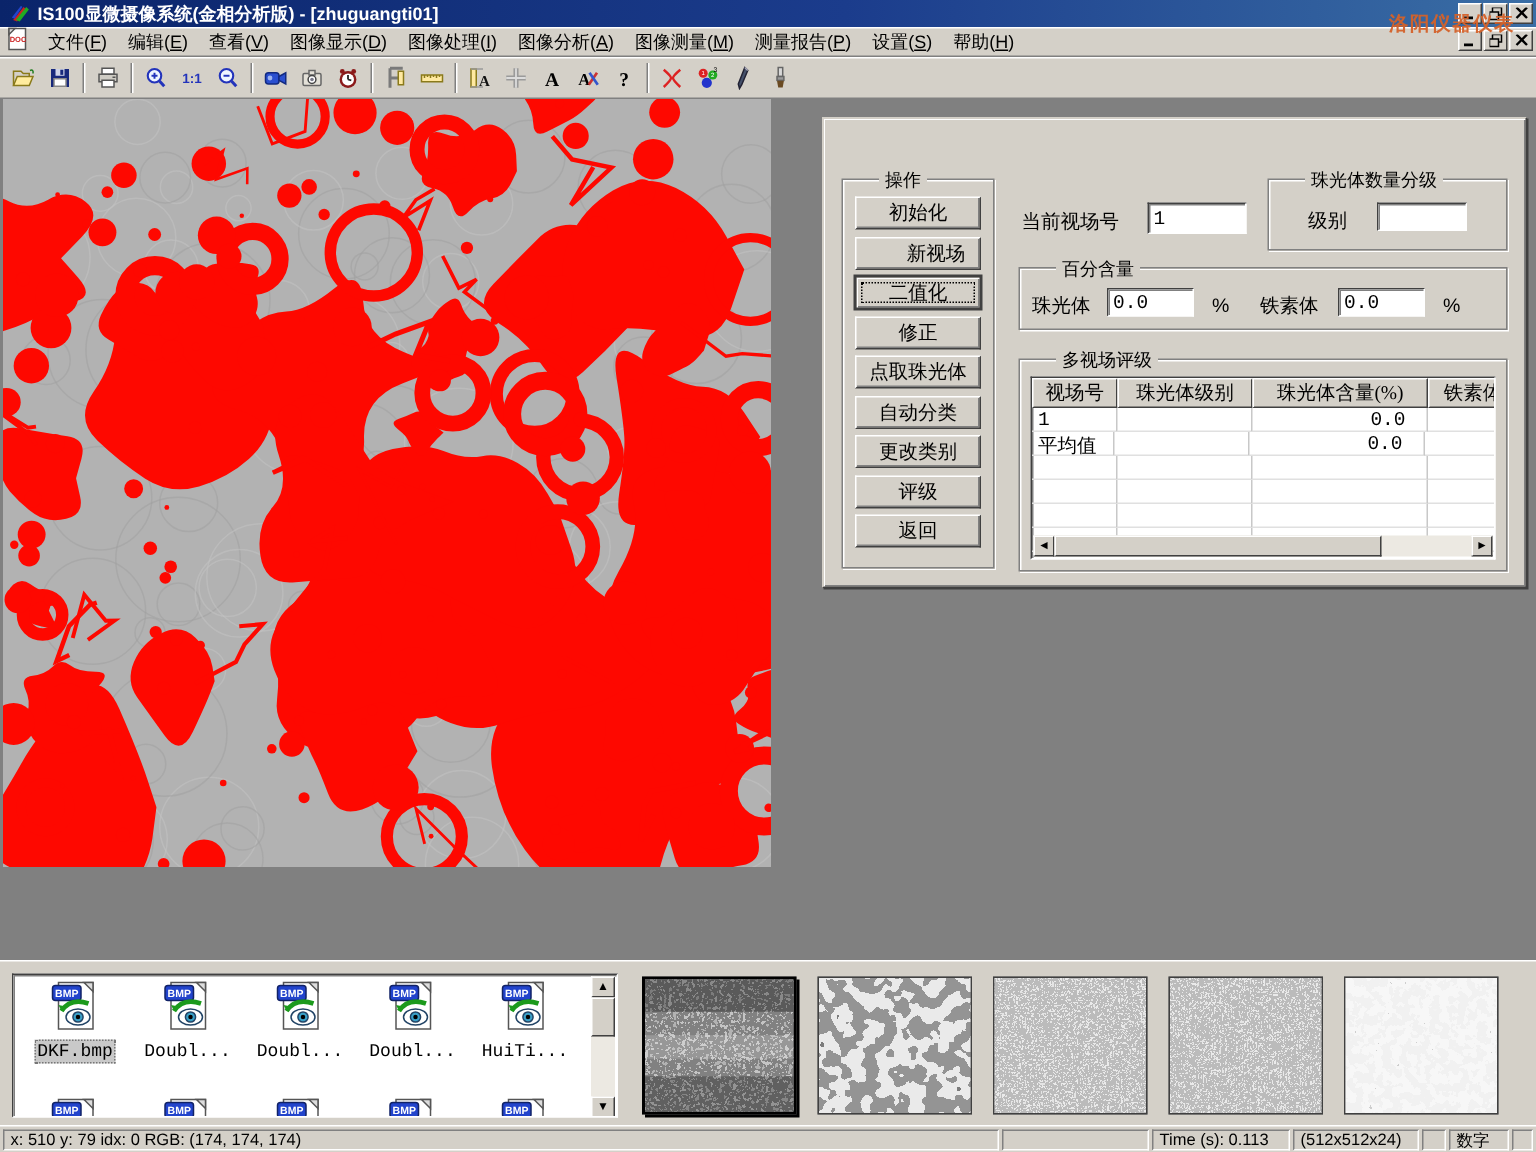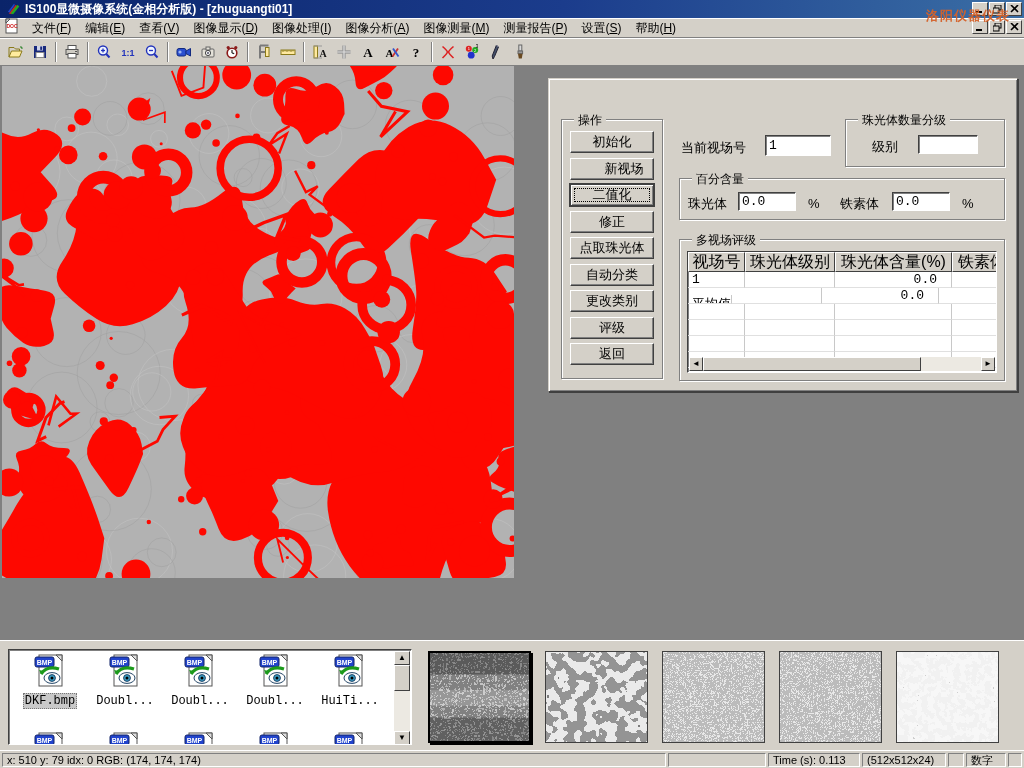--- a/index.html
+++ b/index.html
@@ -37,33 +37,33 @@
 
   
   #dialog { position:absolute; left:548px; top:78px; width:470px; height:314px; background:#d4d0c8;
     border:1px solid #404040; border-top-color:#d4d0c8; border-left-color:#d4d0c8;
     box-shadow: inset 1px 1px 0 #fff, inset -1px -1px 0 #808080, 1px 1px 0 #404040; }
   #dialog-title { position:absolute; left:3px; top:3px; right:3px; height:19px;
     background:linear-gradient(90deg,#0a246a 0%, #2050a0 60%, #3a6ea5 100%);
     color:#fff; font-weight:bold; font-size:12px; display:flex; align-items:center; padding-left:4px; }
   #dialog-close { position:absolute; right:2px; top:2px; }
   .groupbox { position:absolute; border:1px solid #808080; box-shadow:1px 1px 0 #fff, inset 1px 1px 0 #fff; }
-  .groupbox .legend { position:absolute; top:-8px; left:12px; background:#d4d0c8; padding:0 4px; font-size:12px; white-space:nowrap; }
+  .groupbox .legend { position:absolute; top:-8px; left:24px; background:#d4d0c8; padding:0 4px; font-size:12px; white-space:nowrap; }
   .dlg-btn { position:absolute; left:21px; width:84px; height:22px; background:#d4d0c8;
     border-top:1px solid #fff; border-left:1px solid #fff; border-right:1px solid #404040; border-bottom:1px solid #404040;
     box-shadow: inset -1px -1px 0 #808080; font-size:13px; display:flex; align-items:center; justify-content:center; white-space:nowrap; }
   .dlg-btn.default { border:1px solid #404040; outline:1px solid #404040; box-shadow: inset 1px 1px 0 #fff, inset -1px -1px 0 #808080; }
   .dlg-btn.default::after { content:""; position:absolute; left:3px; top:3px; right:3px; bottom:3px; border:1px dotted #000; }
   .dlg-label { position:absolute; font-size:13px; white-space:nowrap; }
   .dlg-input { position:absolute; background:#fff; border:1px solid #404040; border-right-color:#fff; border-bottom-color:#fff; box-shadow: inset 1px 1px 0 #808080; font-family:"Liberation Mono", monospace; font-size:13px; padding:1px 3px; }
 
   
   #mv-table { position:absolute; left:138px; top:172px; width:310px; height:122px; background:#fff; border:1px solid #404040; border-right-color:#fff; border-bottom-color:#fff; box-shadow: inset 1px 1px 0 #808080; overflow:hidden; }
   .tbl-header { display:flex; height:20px; }
-  .tbl-hcell { flex:none; background:#d4d0c8; border-top:1px solid #fff; border-left:1px solid #fff; border-right:1px solid #404040; border-bottom:1px solid #404040; font-size:16px; display:flex; align-items:center; justify-content:center; overflow:hidden; white-space:nowrap; }
+  .tbl-hcell { flex:none; background:#d4d0c8; border-top:1px solid #fff; border-left:1px solid #fff; border-right:1px solid #404040; border-bottom:1px solid #404040; font-size:13px; display:flex; align-items:center; justify-content:center; overflow:hidden; white-space:nowrap;font-family:Liberation Serif, serif; }
   .tbl-row { display:flex; height:16px; }
   .tbl-cell { flex:none; border-right:1px solid #c8c8c8; border-bottom:1px solid #e0e0e0; font-family:"Liberation Mono", monospace; font-size:13px; padding:0 4px; white-space:nowrap; overflow:hidden; }
   .tbl-cell.num { text-align:right; padding-right:14px; }
   .tbl-cell.cjk { font-family:"Liberation Sans", sans-serif; }
   .hscroll { position:absolute; left:1px; right:1px; bottom:1px; height:14px; background:#ece9e2; display:flex; }
   .scr-btn { width:14px; height:14px; flex:none; background:#d4d0c8; border-top:1px solid #fff; border-left:1px solid #fff; border-right:1px solid #404040; border-bottom:1px solid #404040; font-size:8px; line-height:12px; text-align:center; color:#000; }
   .scr-thumb-h { height:14px; width:218px; background:#d4d0c8; border-top:1px solid #fff; border-left:1px solid #fff; border-right:1px solid #404040; border-bottom:1px solid #404040; }
 
   
   #bottom { position:absolute; left:0; top:640px; width:1024px; height:110px; background:#d4d0c8; border-top:1px solid #fff; }
@@ -659,21 +659,21 @@
         <div class="tbl-hcell" style="width: 60px;">铁素体</div>
       </div>
     <div id="tbl-body">
         <div class="tbl-row">
           <div class="tbl-cell" style="width: 57px;">1</div>
           <div class="tbl-cell" style="width: 90px;"></div>
           <div class="tbl-cell num" style="width: 117px;">0.0</div>
           <div class="tbl-cell" style="width: 60px;"></div>
         </div>
         <div class="tbl-row">
-          <div class="tbl-cell cjk" style="width: 44px; margin-top: 7px;">平均值</div>
+          <div class="tbl-cell cjk" style="width: 55px;">平均值</div>
           <div class="tbl-cell" style="width: 90px;"></div>
           <div class="tbl-cell num" style="width: 117px;">0.0</div>
           <div class="tbl-cell" style="width: 60px;"></div>
         </div>
         <div class="tbl-row">
           <div class="tbl-cell" style="width: 57px;"></div>
           <div class="tbl-cell" style="width: 90px;"></div>
           <div class="tbl-cell num" style="width: 117px;"></div>
           <div class="tbl-cell" style="width: 60px;"></div>
         </div>

